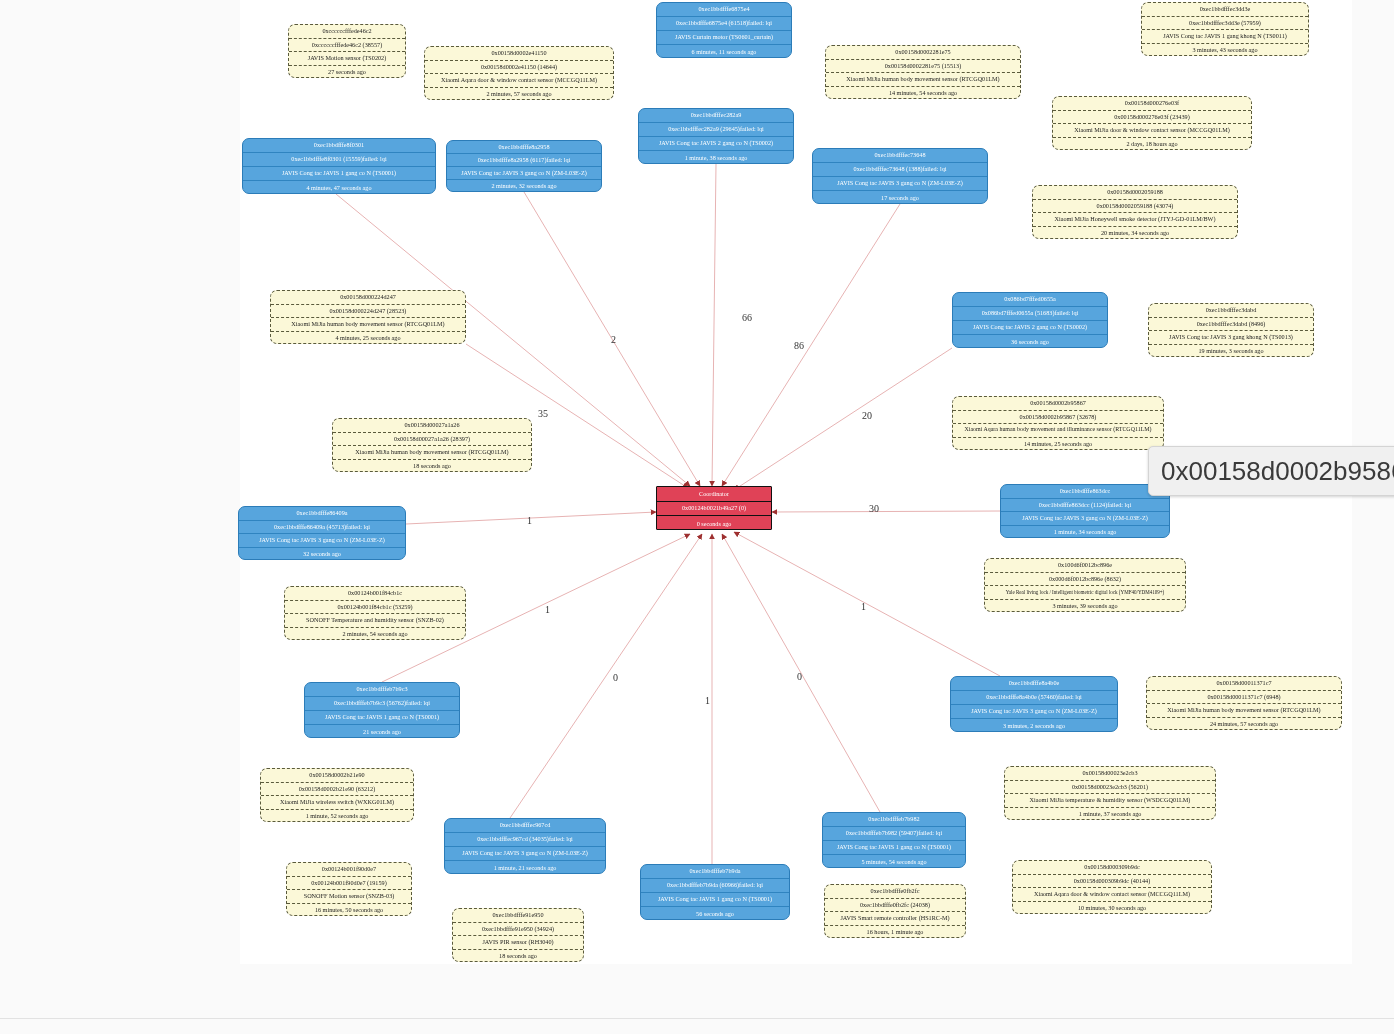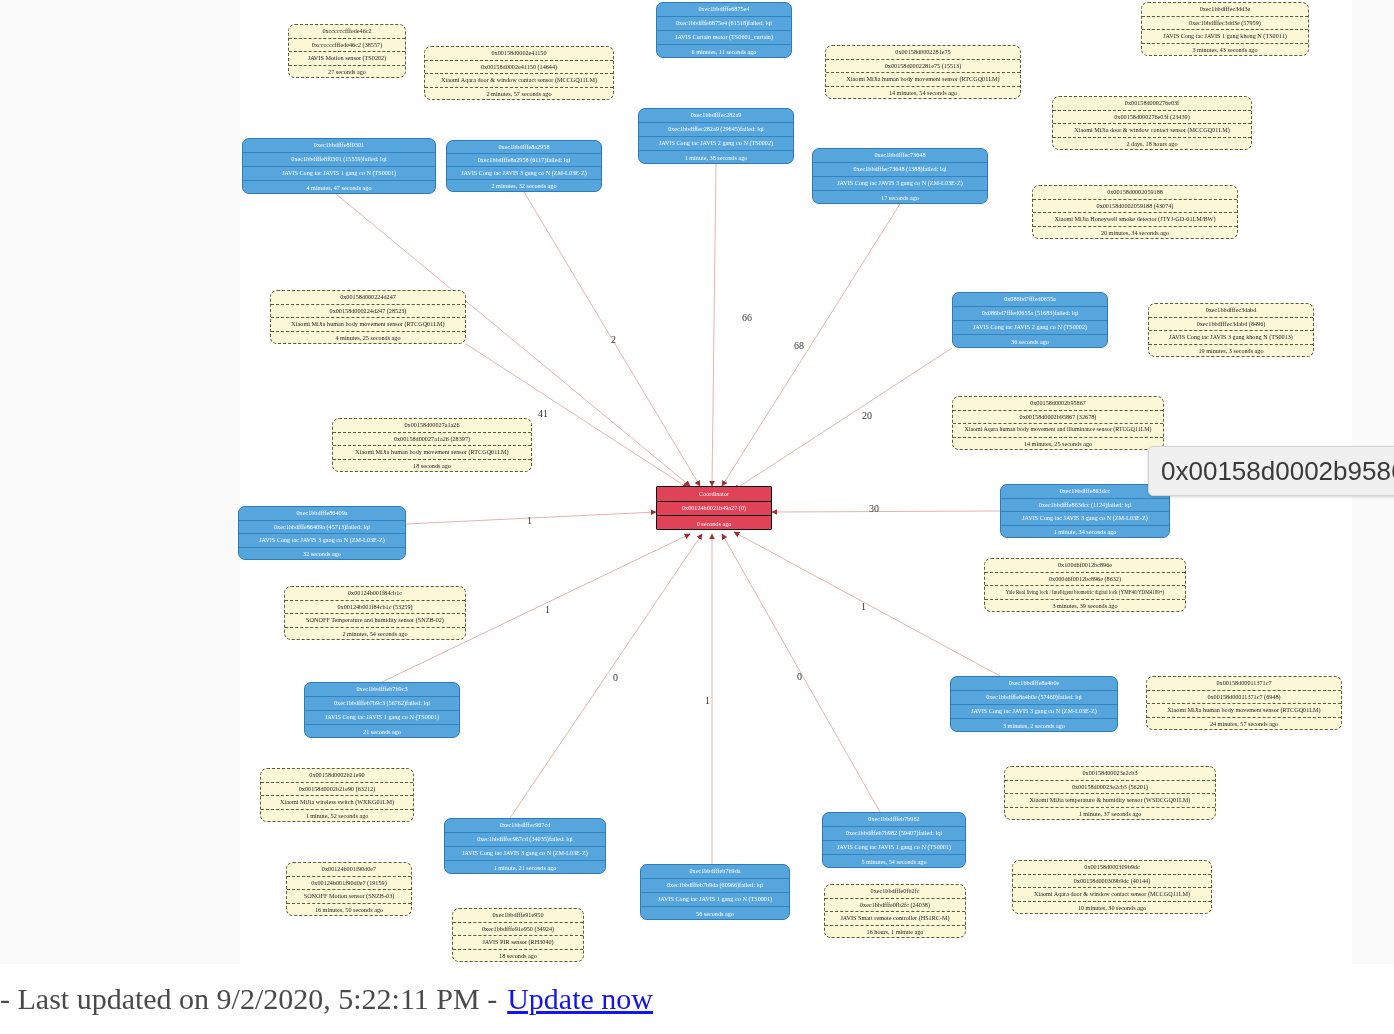--- a/index.html
+++ b/index.html
@@ -142,23 +142,23 @@
           <line x1="472" y1="864" x2="472" y2="534" stroke="#e7b3b3" stroke-width="1" marker-end="url(#arrow)"></line>
           <line x1="640" y1="812" x2="482" y2="534" stroke="#e7b3b3" stroke-width="1" marker-end="url(#arrow)"></line>
           <line x1="760" y1="676" x2="494" y2="532" stroke="#e7b3b3" stroke-width="1" marker-end="url(#arrow)"></line>
         </g>
       </svg>
   </div>
 
   <div id="nodes">
       <div class="edge-label" style="left: 611px; top: 334px;">2</div>
       <div class="edge-label" style="left: 722px; top: 312px; margin-left: 20px;">66</div>
-      <div class="edge-label" style="left: 794px; top: 340px;">68</div>
+      <div class="edge-label" style="left: 794px; top: 340px;">86</div>
       <div class="edge-label" style="left: 862px; top: 410px;">20</div>
-      <div class="edge-label" style="left: 538px; top: 408px;">41</div>
+      <div class="edge-label" style="left: 538px; top: 408px;">35</div>
       <div class="edge-label" style="left: 527px; top: 515px;">1</div>
       <div class="edge-label" style="left: 869px; top: 503px;">30</div>
       <div class="edge-label" style="left: 545px; top: 604px;">1</div>
       <div class="edge-label" style="left: 613px; top: 672px;">0</div>
       <div class="edge-label" style="left: 705px; top: 695px;">1</div>
       <div class="edge-label" style="left: 797px; top: 671px;">0</div>
       <div class="edge-label" style="left: 861px; top: 601px;">1</div>
       <div class="node enddev" style="left: 288px; top: 24px; width: 118px; height: 54px;">
         <div class="row" style="height: 13.5px; font-size: 6.2px;">0xccccccfffede46c2</div>
         <div class="row" style="height: 13.5px; font-size: 6.2px;">0xccccccfffede46c2 (38557)</div>
@@ -357,18 +357,14 @@
         <div class="row" style="height: 14.6667px; font-size: 6.2px;">0 seconds ago</div>
       </div>
     </div>
 
   <div id="tooltip" style="left: 1148px; top: 446px; min-width: 262px; height: 48px; font-size: 26px; padding-left: 12px;">
     <span>0x00158d0002b95867</span>
   </div>
 
   <div id="footer-rule"></div>
 
-  <div id="statusbar">
-    <span class="txt">- Last updated on 9/2/2020, 5:22:11 PM -</span>
-    <a href="#">Update now</a>
-  </div>
 
 </div>
 
 </body></html>

